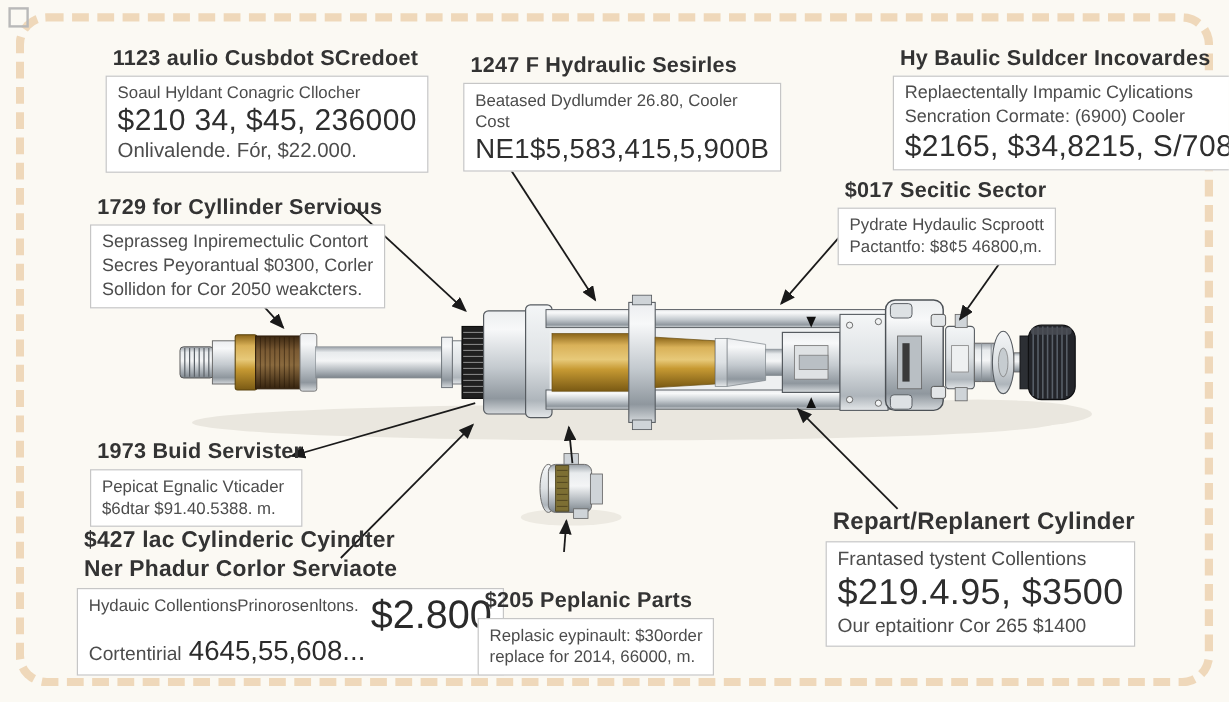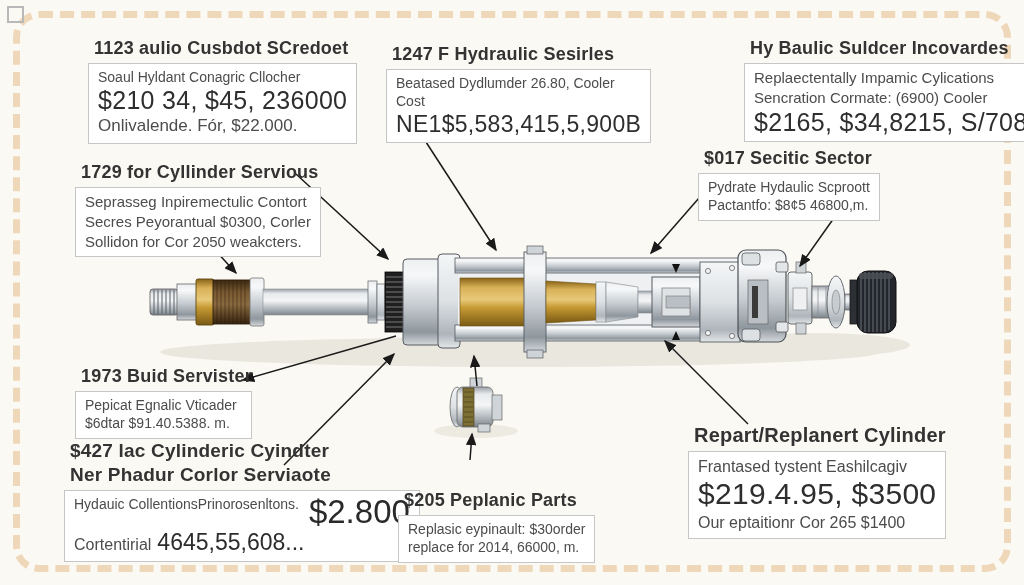--- a/index.html
+++ b/index.html
@@ -311,17 +311,17 @@
   <div class="c-title">$205 Peplanic Parts</div>
   <div class="cbox">
     <div class="sm">Replasic eypinault: $30order</div>
     <div class="sm">replace for 2014, 66000, m.</div>
   </div>
 </div>
 
 <div class="callout" style="left:688px;top:424px;">
   <div class="c-title" style="font-size:20px;">Repart/Replanert Cylinder</div>
   <div class="cbox">
-    <div class="sm" style="font-size:16px;">Frantased tystent Eashilcagiv</div>
+    <div class="sm" style="font-size:16px;">Frantased tystent Collentions</div>
     <div class="big big-xl">$219.4.95, $3500</div>
     <div class="sm" style="font-size:16px;">Our eptaitionr Cor 265 $1400</div>
   </div>
 </div>
 
 </body></html>

